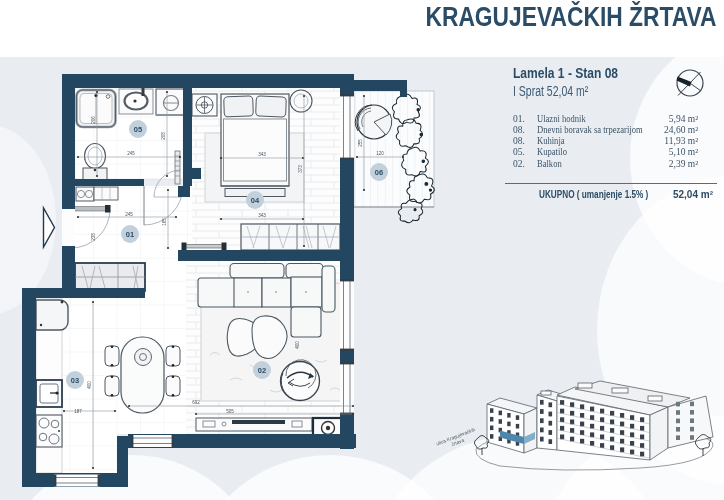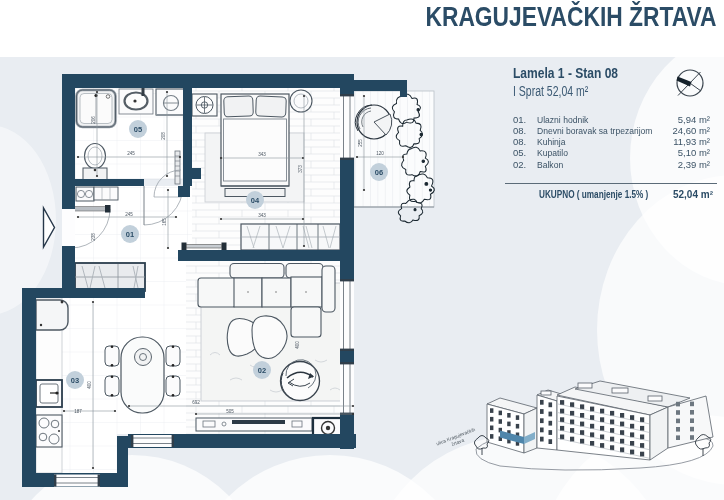--- a/index.html
+++ b/index.html
@@ -4,24 +4,24 @@
 html,body{margin:0;padding:0;}
 body{width:724px;height:500px;position:relative;overflow:hidden;background:#ffffff;
      font-family:"Liberation Sans", sans-serif;}
 .panel{position:absolute;left:0;top:57px;width:724px;height:443px;background:#e9edf2;}
 .title{position:absolute;left:371px;top:2px;width:400px;text-align:center;
   font-size:27px;font-weight:bold;color:#2b4c66;letter-spacing:0px;
   transform:scaleX(0.845);transform-origin:50% 0;white-space:nowrap;}
 .hd1{position:absolute;left:513px;top:65px;font-size:14px;font-weight:bold;color:#2b4c66;transform:scaleX(0.86);transform-origin:0 0;white-space:nowrap;}
 .hd2{position:absolute;left:513px;top:83px;font-size:14px;color:#3c5a74;transform:scaleX(0.75);transform-origin:0 0;white-space:nowrap;}
 .lst{position:absolute;left:513px;top:114px;font-size:9.5px;color:#3c5366;line-height:11.15px;width:197px;}
-.lst .r{position:relative;height:11.15px;}
+.lst .r{position:relative;height:11.15px;font-family:Liberation Serif, serif;}
 .lst .n{position:absolute;left:0;}
 .lst .m{position:absolute;left:24px;transform:scaleX(0.9);transform-origin:0 0;white-space:nowrap;}
-.lst .a{position:absolute;right:0;}
+.lst .a{position:absolute;right:12px;}
 .tot{position:absolute;left:513px;top:188.5px;width:200px;font-size:10px;font-weight:bold;color:#2b4c66;}
 .tot .a{position:absolute;right:0;}
 .dl{position:absolute;left:505px;top:183px;width:212px;height:0;border-top:1.6px solid #5b6b78;}
 svg{position:absolute;left:0;top:0;}
 </style></head><body>
 
 <div class="panel"></div>
 
 <div class="title">KRAGUJEVAČKIH ŽRTAVA</div>
 <svg width="724" height="500" viewBox="0 0 724 500">

